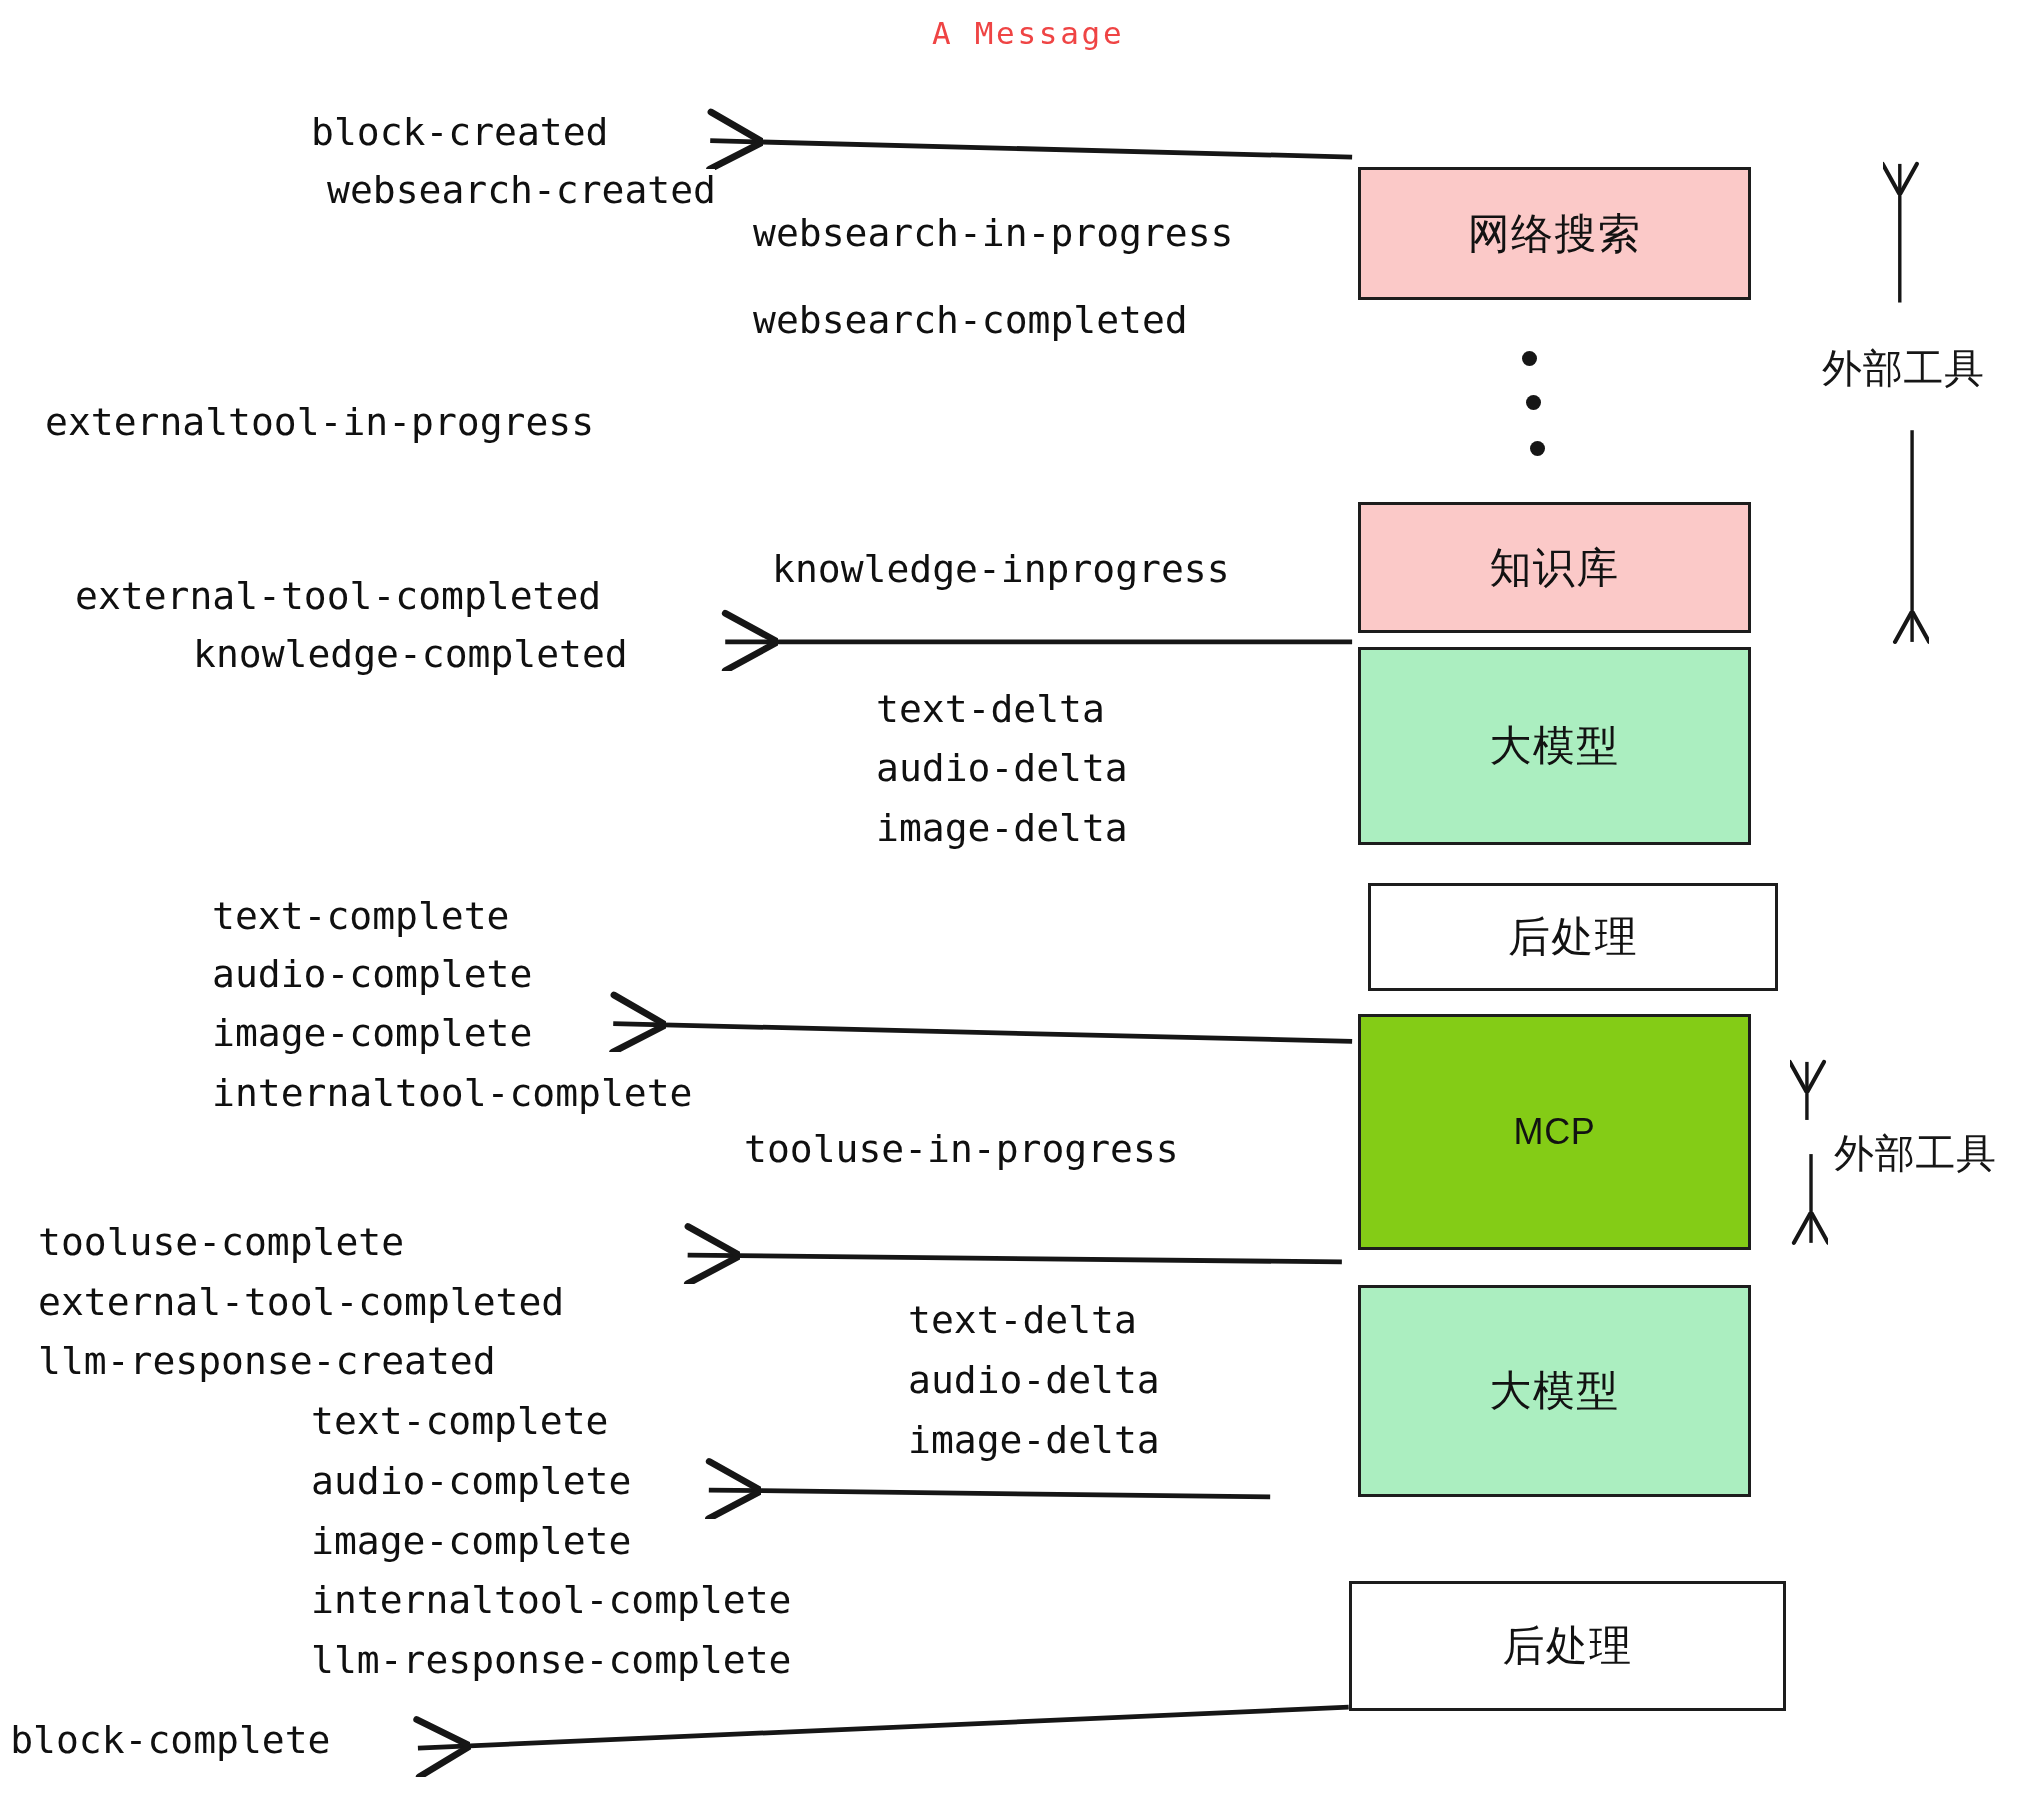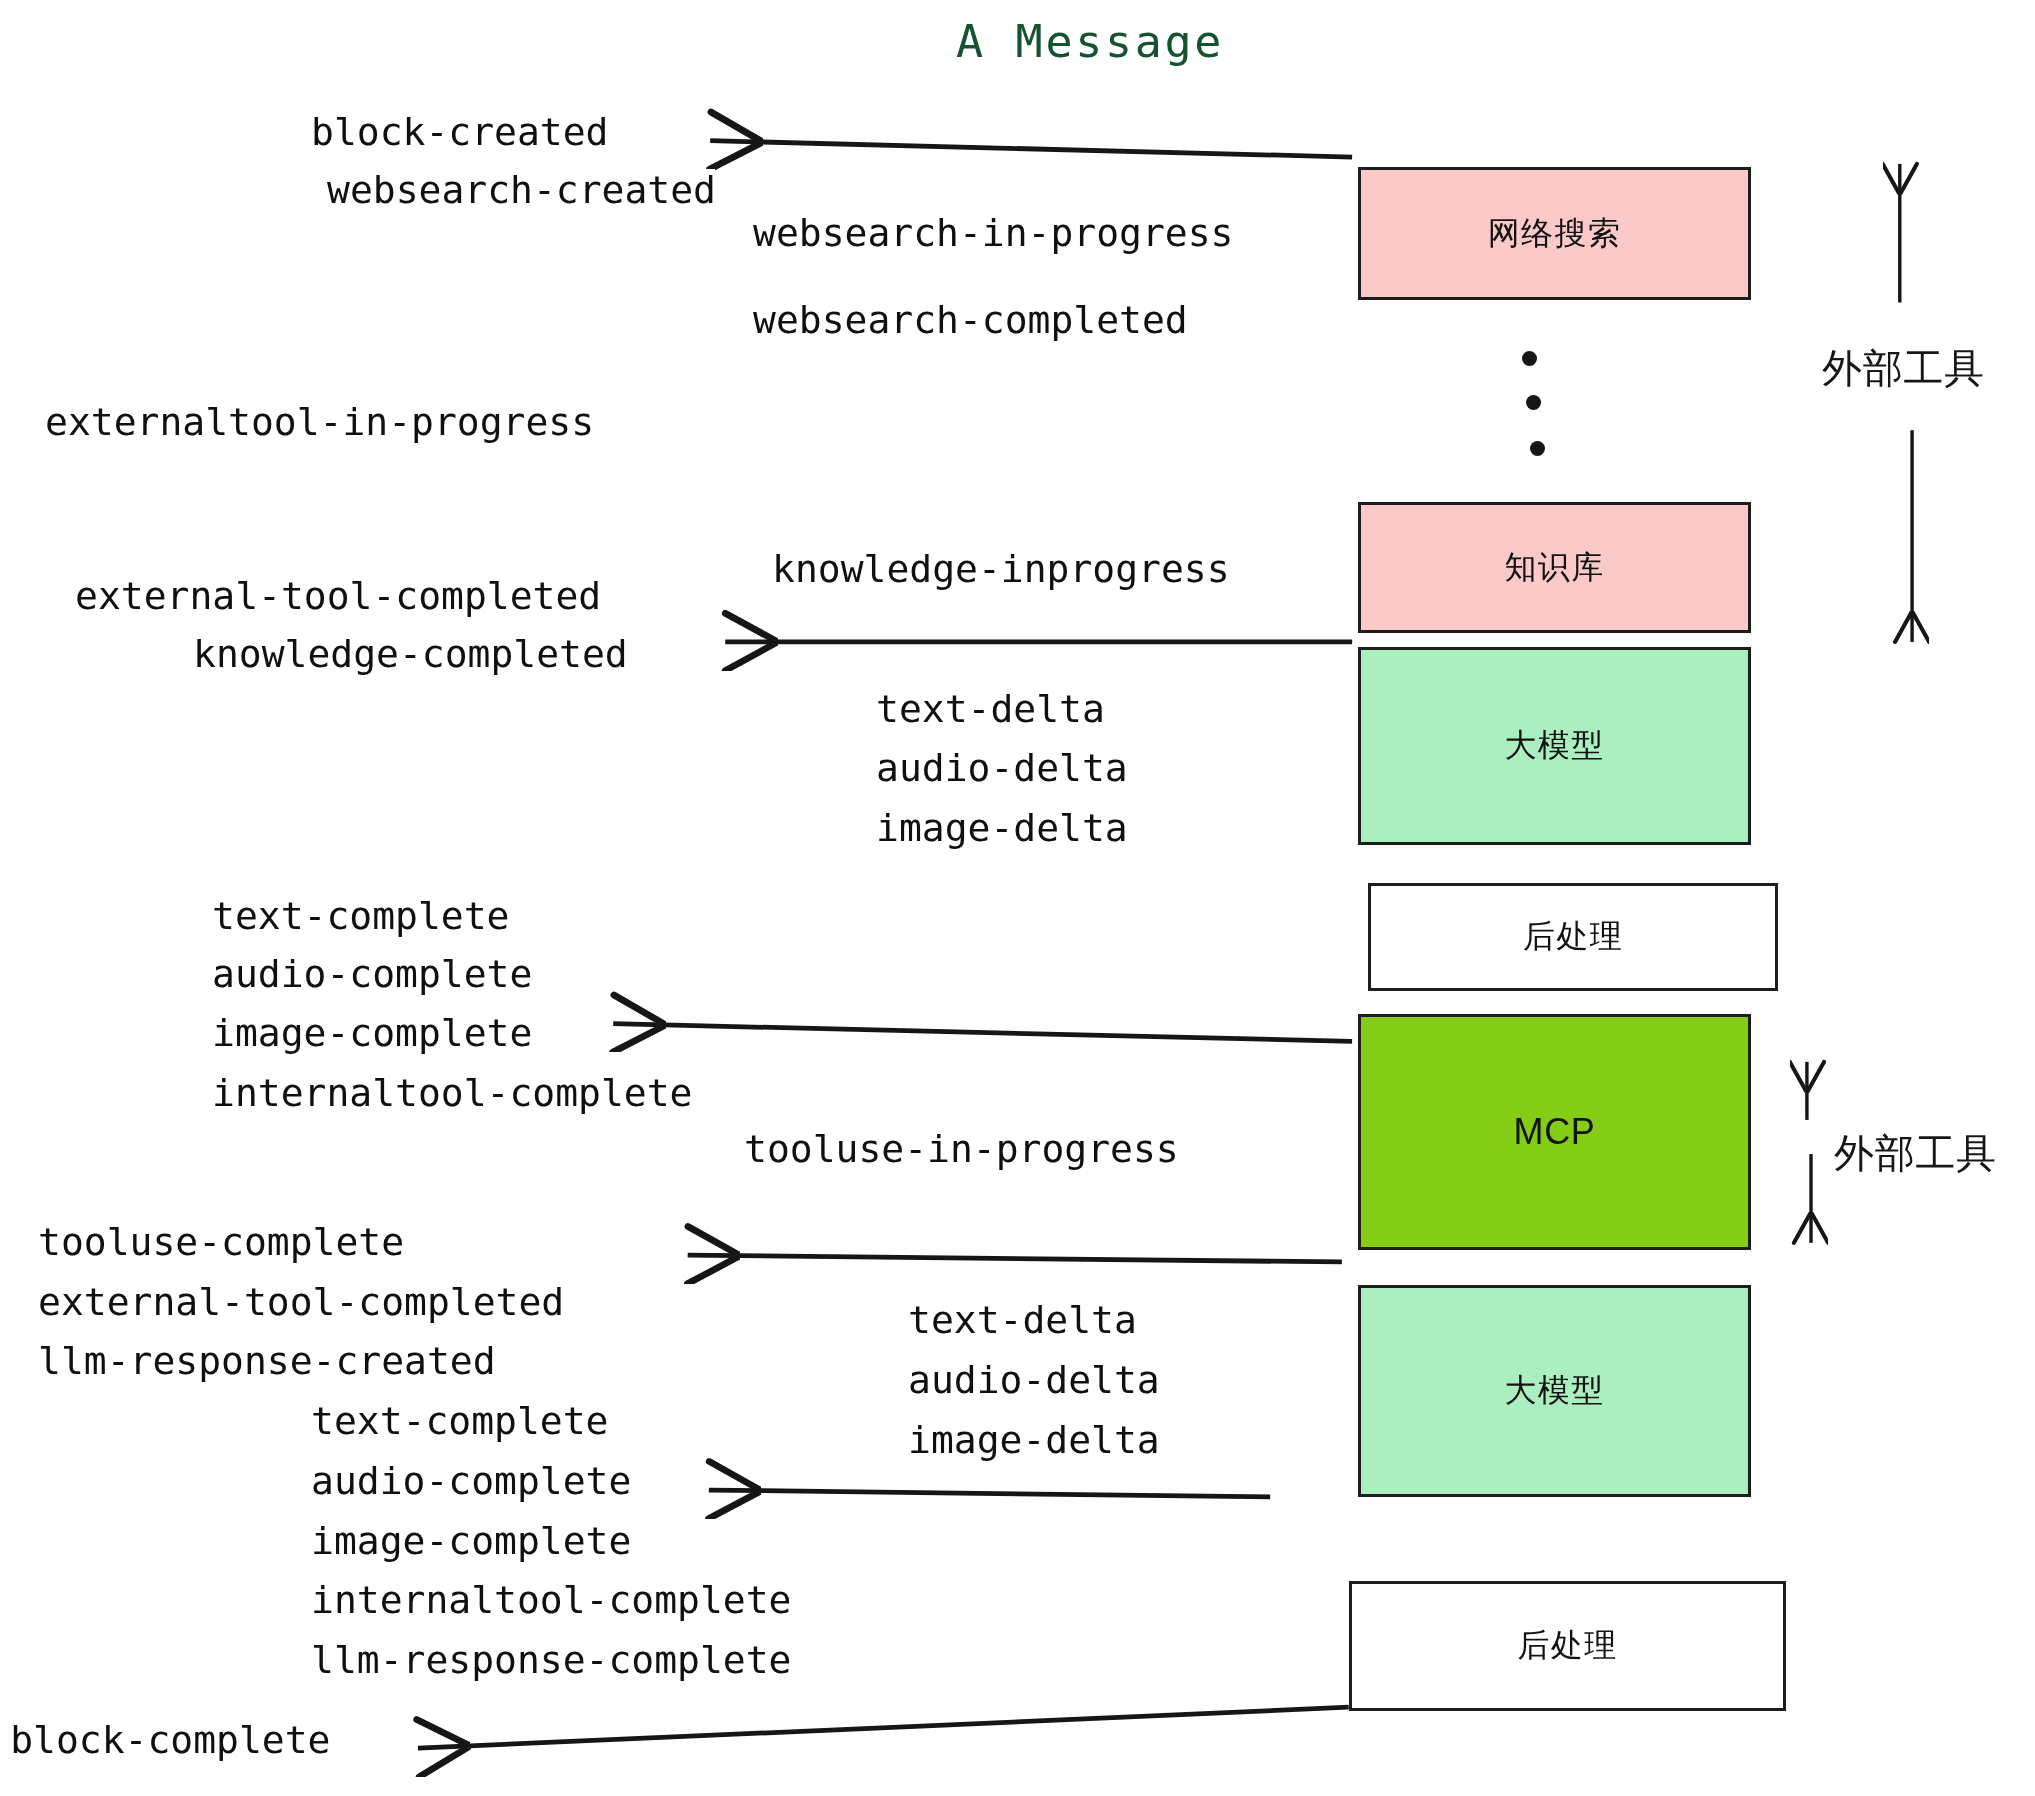--- a/index.html
+++ b/index.html
@@ -10,25 +10,25 @@
   #canvas {
     position: relative;
     width: 2035px;
     height: 1796px;
     background: #ffffff;
     font-family: "DejaVu Sans Mono", "Liberation Mono", monospace;
     overflow: hidden;
   }
   .title-wrap {
     position: absolute;
-    left: 956px;
+    left: 932px;
     top: 15px;
-    font-size: 45px;
+    font-size: 31px;
     letter-spacing: 2.7px;
-    color: #14532d;
+    color: #ef4444;
     white-space: pre;
     font-family: "DejaVu Sans Mono", "Liberation Mono", monospace;
   }
 
   
   .evt {
     position: absolute;
     font-family: "DejaVu Sans Mono", "Liberation Mono", monospace;
     font-size: 38px;
     line-height: 1;
@@ -40,21 +40,21 @@
   
   .box {
     position: absolute;
     box-sizing: border-box;
     border: 3.4px solid #1d1d1d;
     display: flex;
     align-items: center;
     justify-content: center;
     font-family: "Liberation Sans", "DejaVu Sans", sans-serif;
     color: #121212;
-    font-size: 32px;
+    font-size: 42px;
     letter-spacing: 1.4px;
   }
   .box.mcp-label {
     font-size: 36px;
     letter-spacing: 0.7px;
   }
   .box-pink   { background: #fbc9c8; }
   .box-green  { background: #abeec0; }
   .box-yellow { background: #fae08d; }
   .box-white  { background: #ffffff; }

